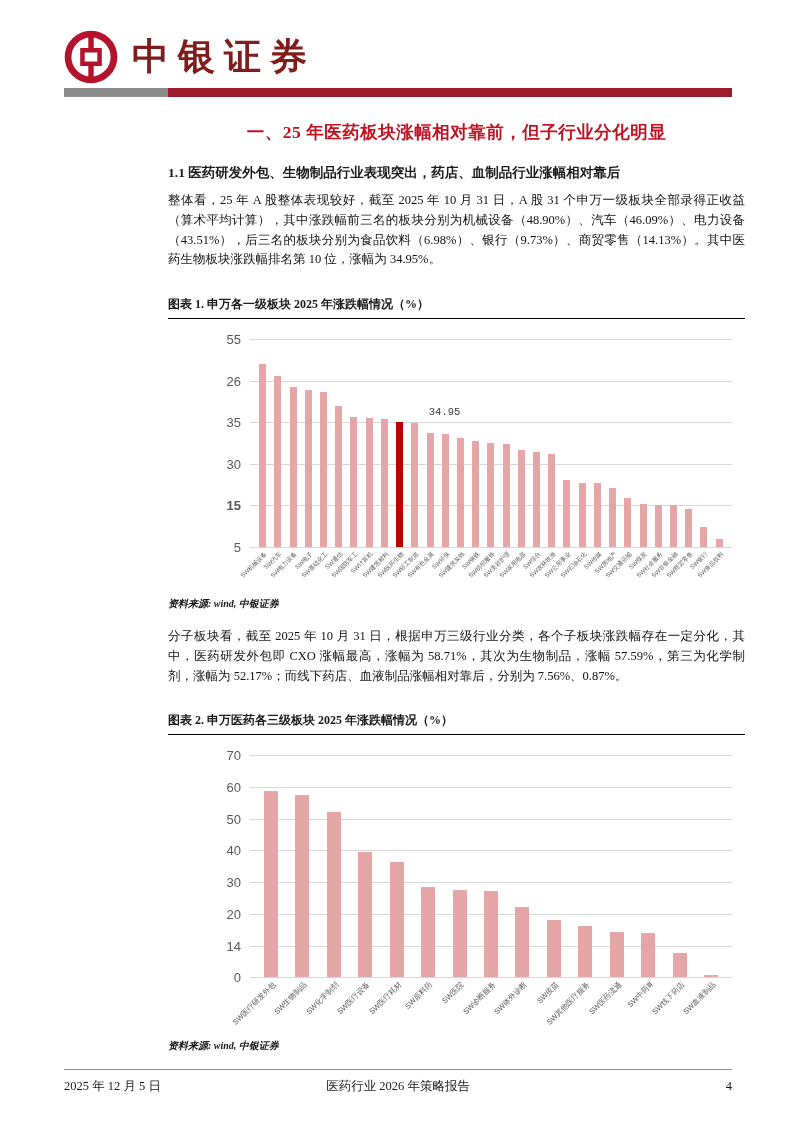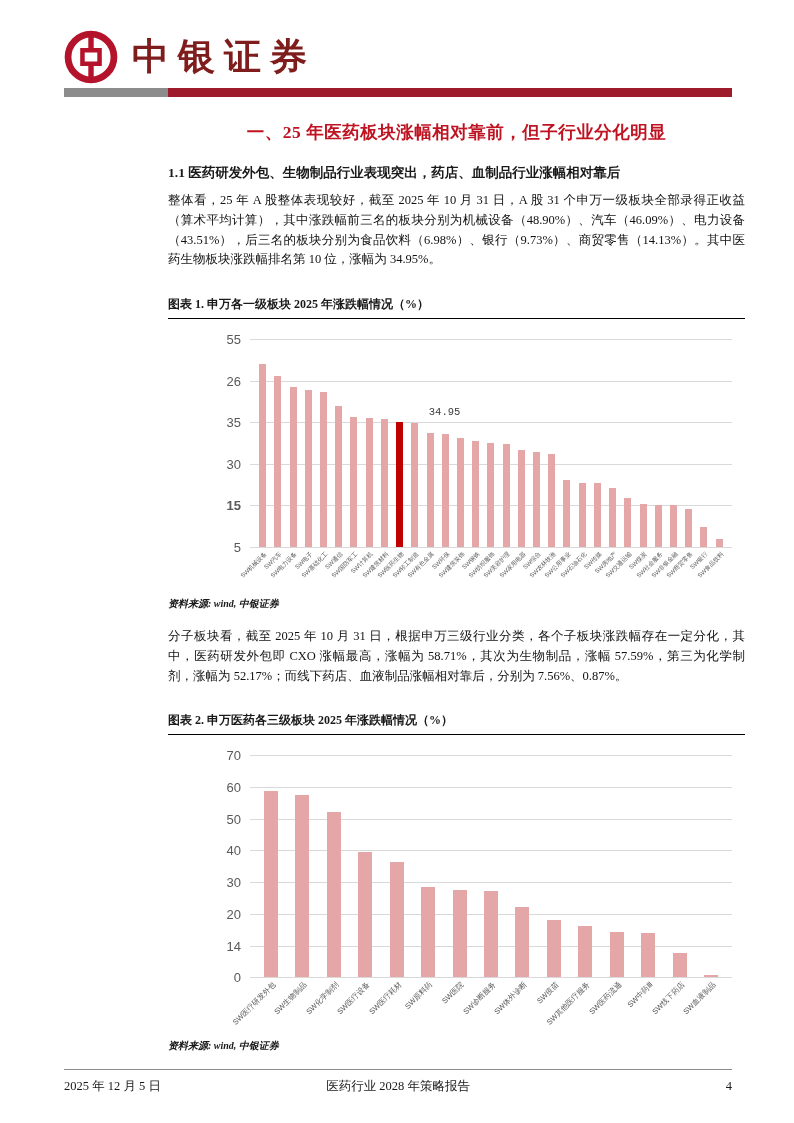--- a/index.html
+++ b/index.html
@@ -431,17 +431,17 @@
               <span class="xlabel">SW血液制品</span>
             </div>
           </div>
       </div>
       <div class="fig-source">资料来源: wind, 中银证券</div>
     </div>
   </div>
 
   <div class="footer">
     <span class="f-date">2025 年 12 月 5 日</span>
-    <span class="f-title">医药行业 2028 年策略报告</span>
+    <span class="f-title">医药行业 2026 年策略报告</span>
     <span class="f-page">4</span>
   </div>
 
 </div>
 
 </body></html>

